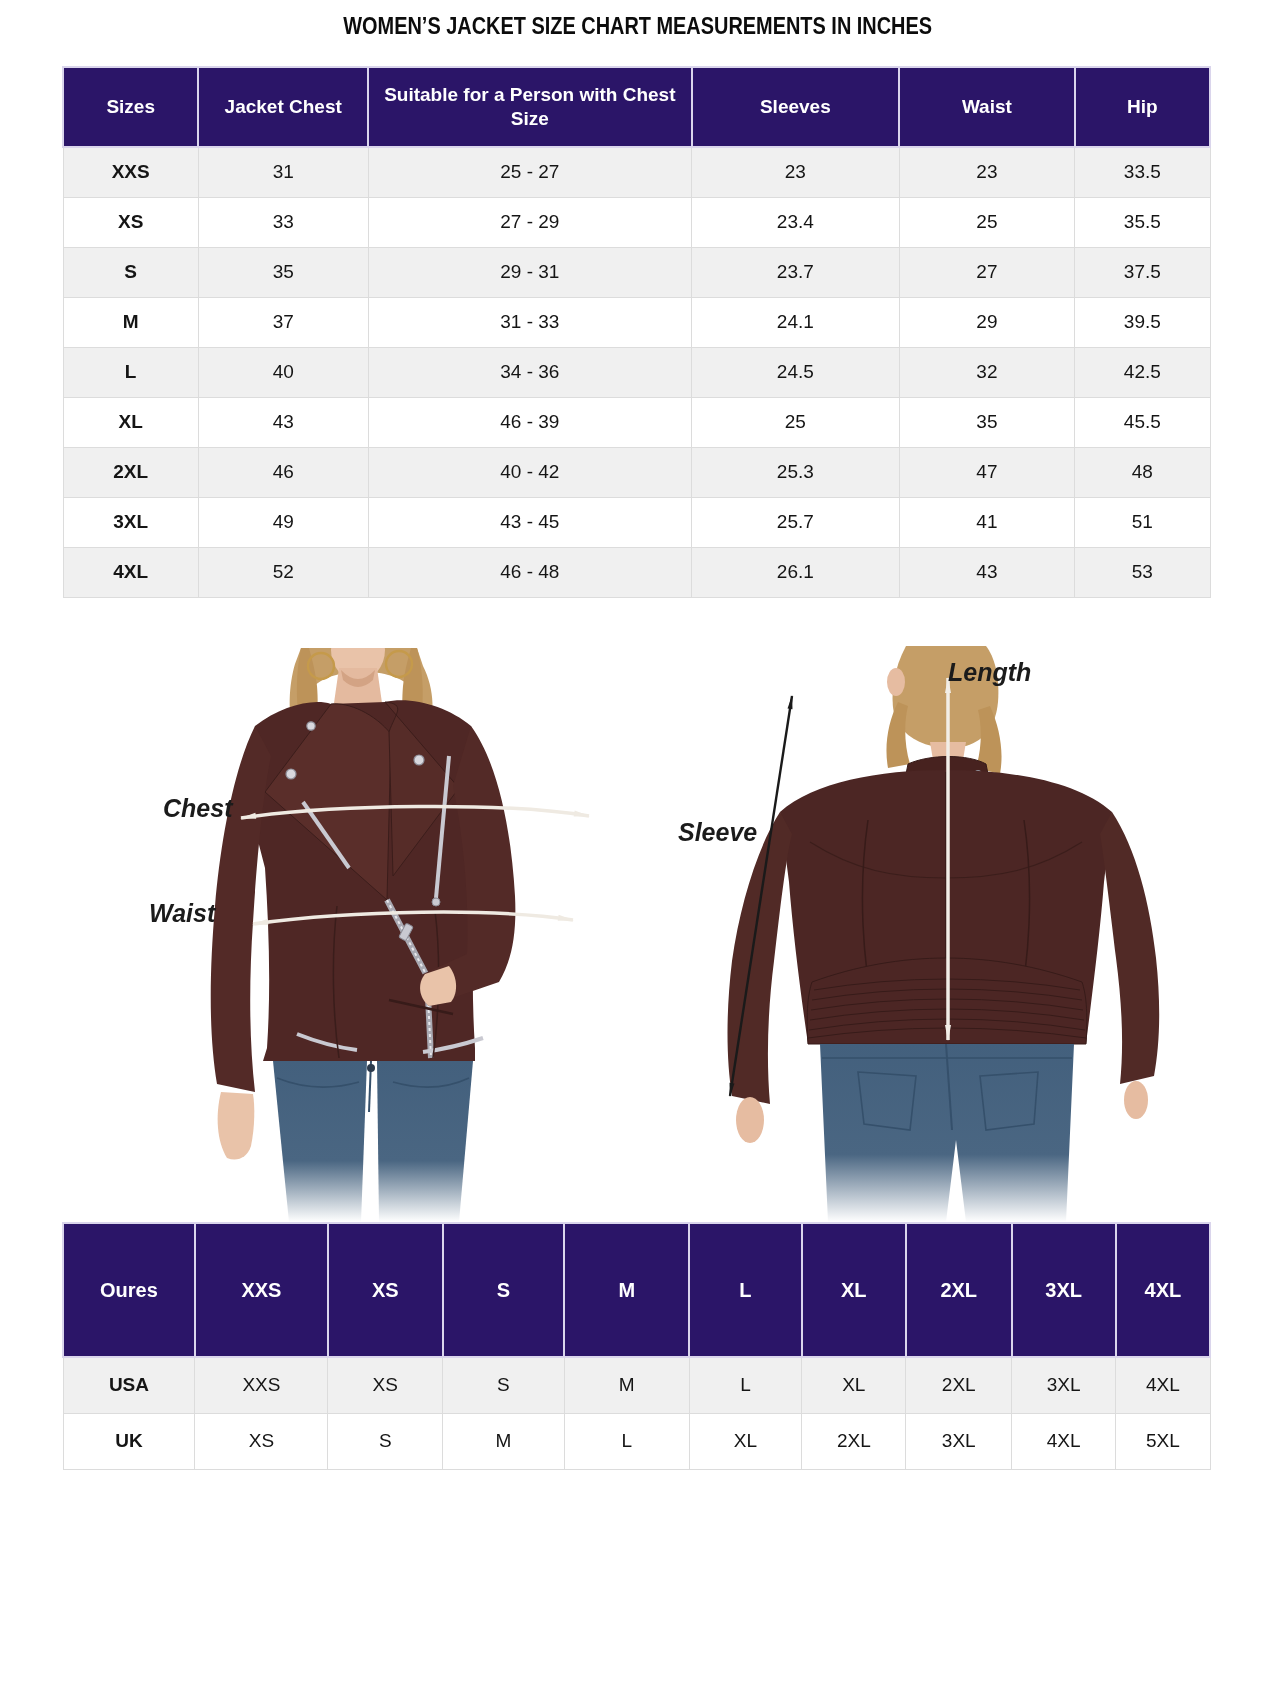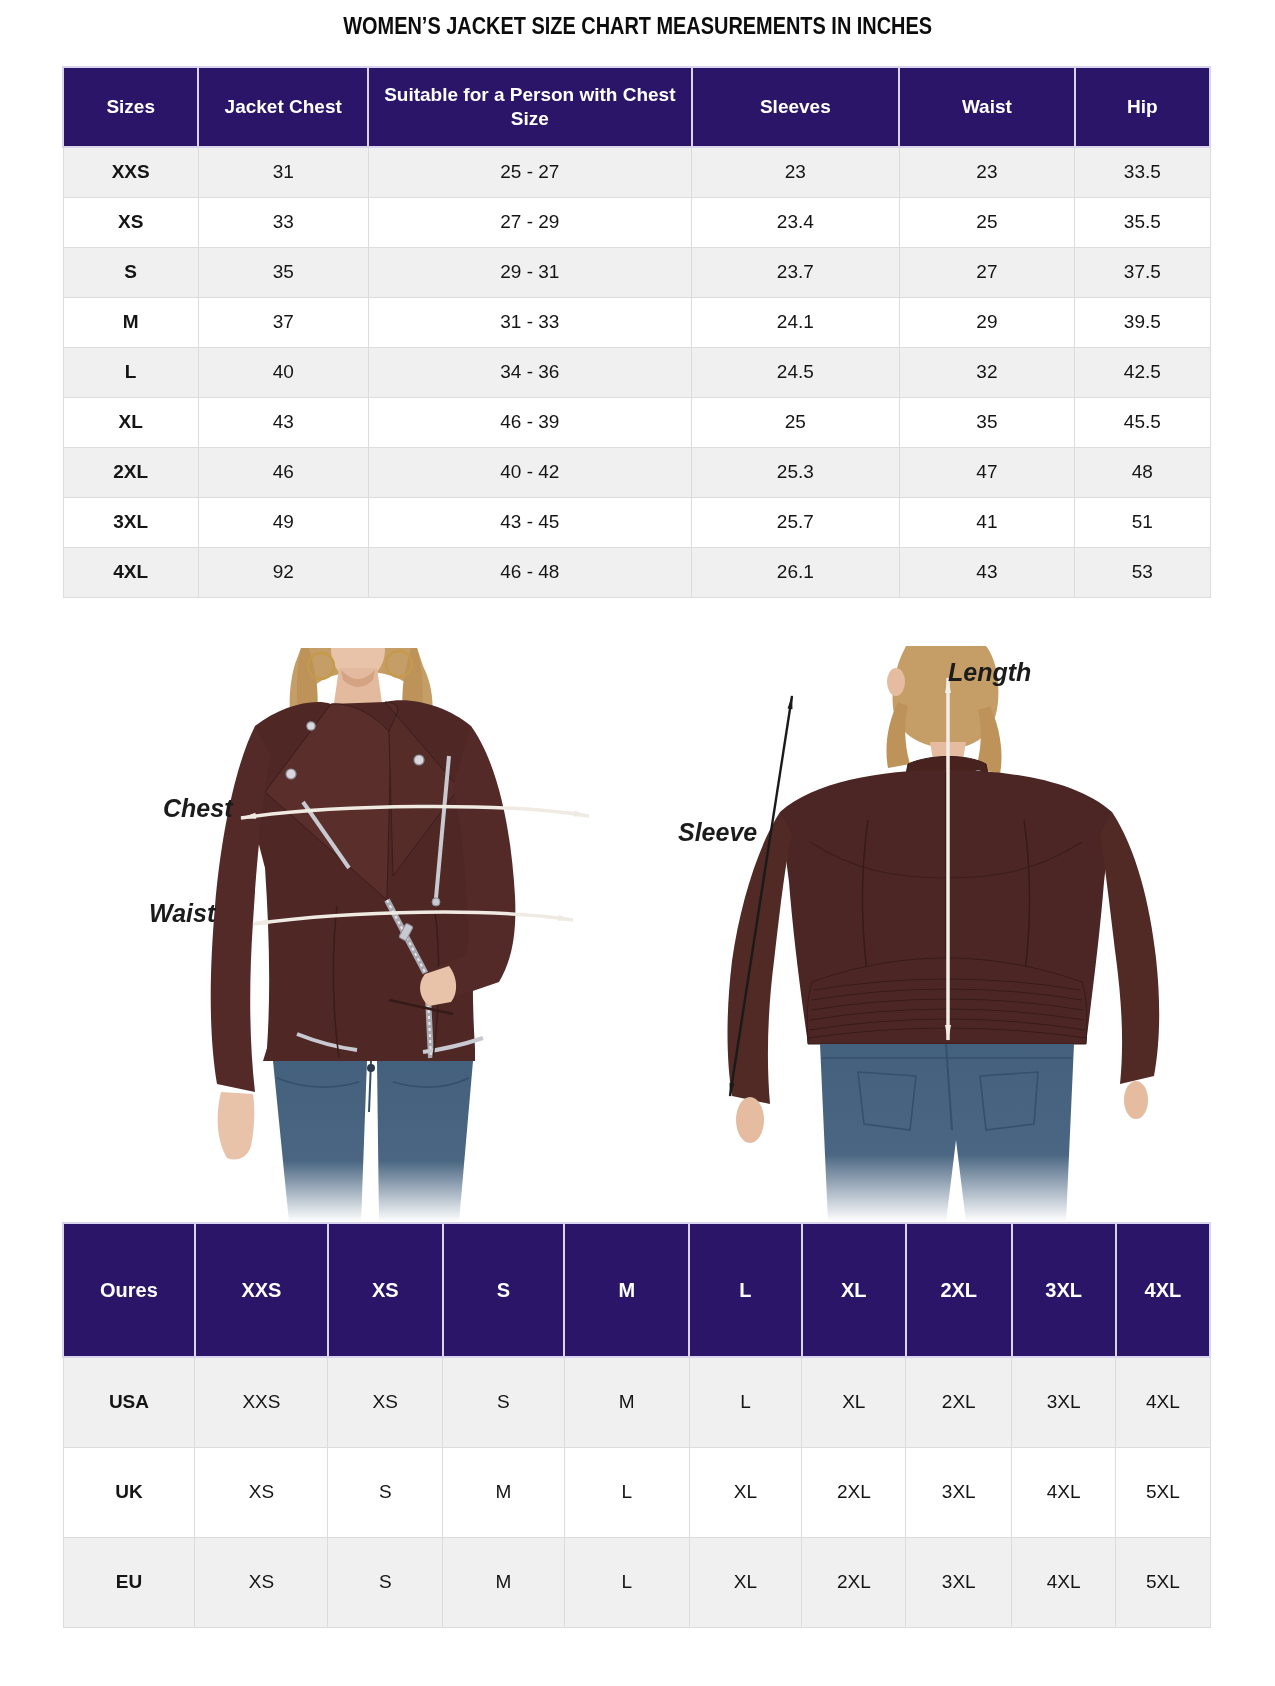--- a/index.html
+++ b/index.html
@@ -31,21 +31,21 @@
 
   .size-table { top: 66px; }
   .size-table thead tr { height: 80px; }
   .size-table th { font-size: 19px; }
   .size-table tbody tr { height: 50px; }
   .size-table td { font-size: 19px; }
 
   .conv-table { top: 1222px; }
   .conv-table thead tr { height: 134px; }
   .conv-table th { font-size: 20px; }
-  .conv-table tbody tr { height: 90px; }
+  .conv-table tbody tr { height: 56px; }
   .conv-table td { font-size: 19px; }
 
   .figures { position: absolute; top: 606px; left: 0; width: 1275px; height: 616px; }
   .figures svg { position: absolute; top: 0; }
   .fig-front { left: 105px; }
   .fig-back  { left: 630px; }
   .m-label {
     position: absolute; font-size: 25px; font-weight: bold; font-style: italic;
     color: #1b1b1b; white-space: nowrap;
   }
@@ -138,21 +138,21 @@
     <tr>
         <td>3XL</td>
         <td>49</td>
         <td>43 - 45</td>
         <td>25.7</td>
         <td>41</td>
         <td>51</td>
       </tr>
     <tr>
         <td>4XL</td>
-        <td>92</td>
+        <td>52</td>
         <td>46 - 48</td>
         <td>26.1</td>
         <td>43</td>
         <td>53</td>
       </tr>
   </tbody>
 </table>
 
 <div class="figures">
 
@@ -336,26 +336,14 @@
         <td>XS</td>
         <td>S</td>
         <td>M</td>
         <td>L</td>
         <td>XL</td>
         <td>2XL</td>
         <td>3XL</td>
         <td>4XL</td>
         <td>5XL</td>
       </tr>
-    <tr>
-        <td>EU</td>
-        <td>XS</td>
-        <td>S</td>
-        <td>M</td>
-        <td>L</td>
-        <td>XL</td>
-        <td>2XL</td>
-        <td>3XL</td>
-        <td>4XL</td>
-        <td>5XL</td>
-      </tr>
   </tbody>
 </table>
 
 </body></html>

